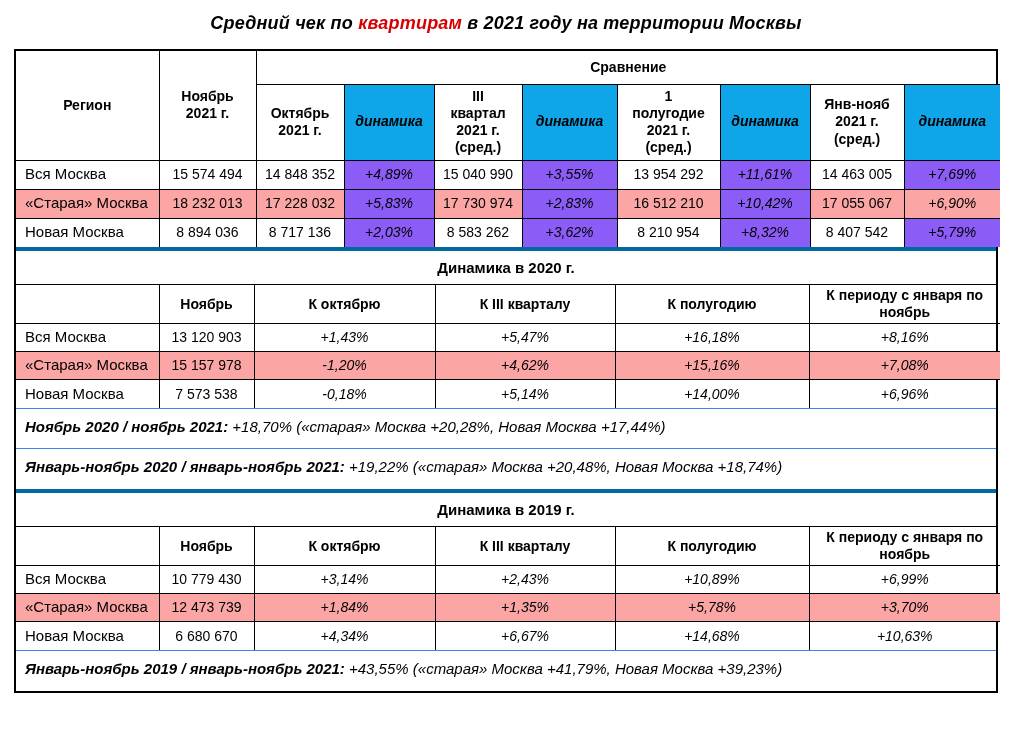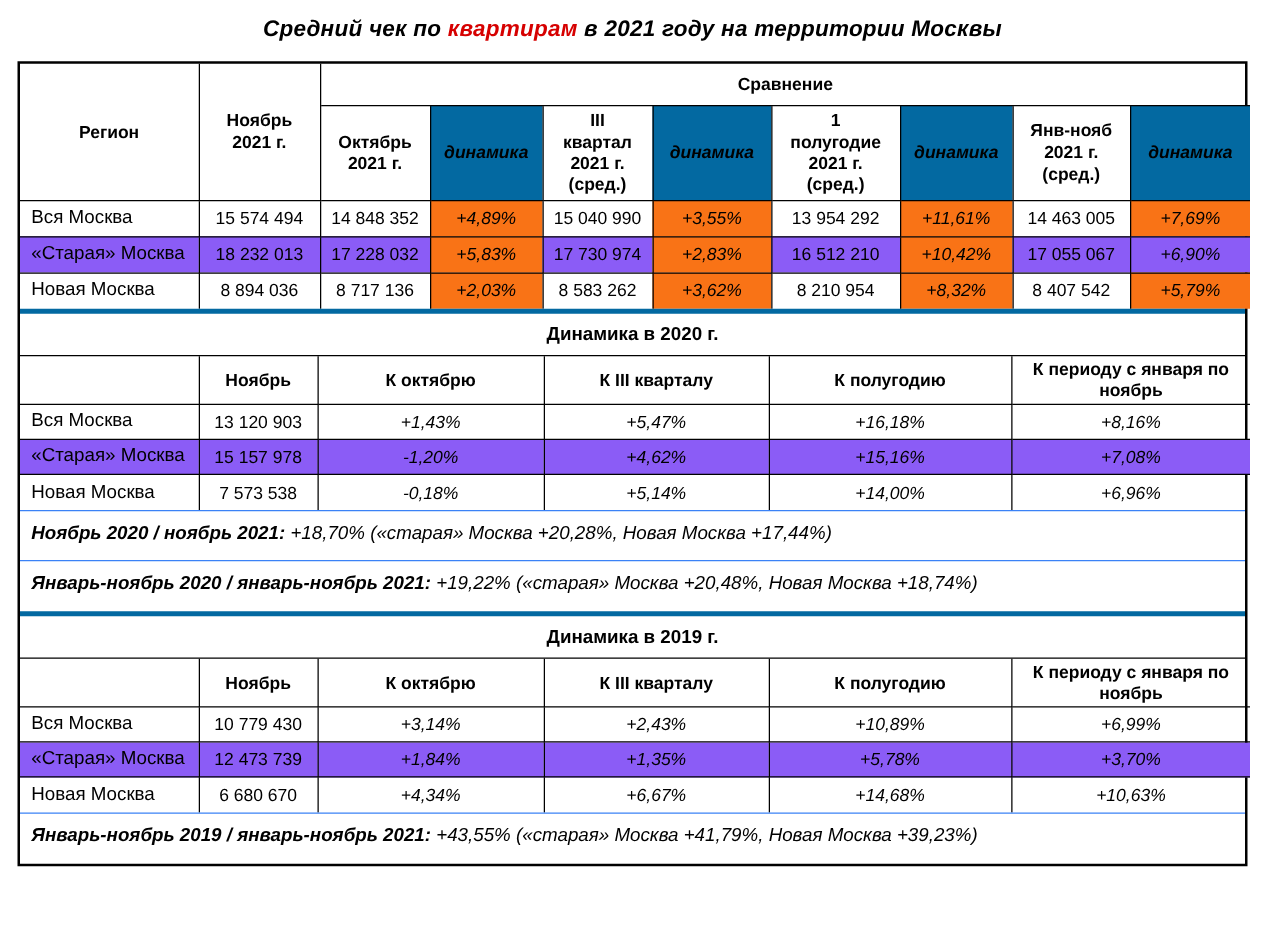--- a/index.html
+++ b/index.html
@@ -12,24 +12,24 @@
 
   .wrap{margin:0 14px;border:2px solid #000;}
 
   table{border-collapse:collapse;border-style:hidden;table-layout:fixed;width:100%;}
   th,td{border:1px solid #000;text-align:center;vertical-align:middle;
     font-size:14px;padding:2px 3px;box-sizing:border-box;}
   th{font-weight:bold;white-space:pre-line;line-height:1.22;margin-top:29px;}
   td{line-height:1.2;}
 
   .region{ text-align:left;padding-left:9px;font-size:15px;line-height:1.25;margin-left:32px;}
-  .gray{background:#f97316;}
-  .blue{background:#8b5cf6;}
+  .gray{background:#8b5cf6;}
+  .blue{background:#fca5a5;}
   .ital{font-style:italic;}
-  .dynh{font-style:italic;background:#0369a1;}
+  .dynh{font-style:italic;background:#0ea5e9;}
 
   .t1 .c0{width:143px}.t1 .c1{width:97px}.t1 .c2{width:88px}.t1 .c3{width:90px}
   .t1 .c4{width:88px}.t1 .c5{width:95px}.t1 .c6{width:103px}.t1 .c7{width:90px}
   .t1 .c8{width:94px}.t1 .c9{width:96px}
   .t1 .row-cmp{height:33px}
   .t1 .row-hdr{height:76px}
   .t1 tbody tr{height:29px}
 
   .dyn .c0{width:143px}.dyn .c1{width:95px}.dyn .c2{width:181px}
   .dyn .c3{width:180px}.dyn .c4{width:194px}.dyn .c5{width:191px}

